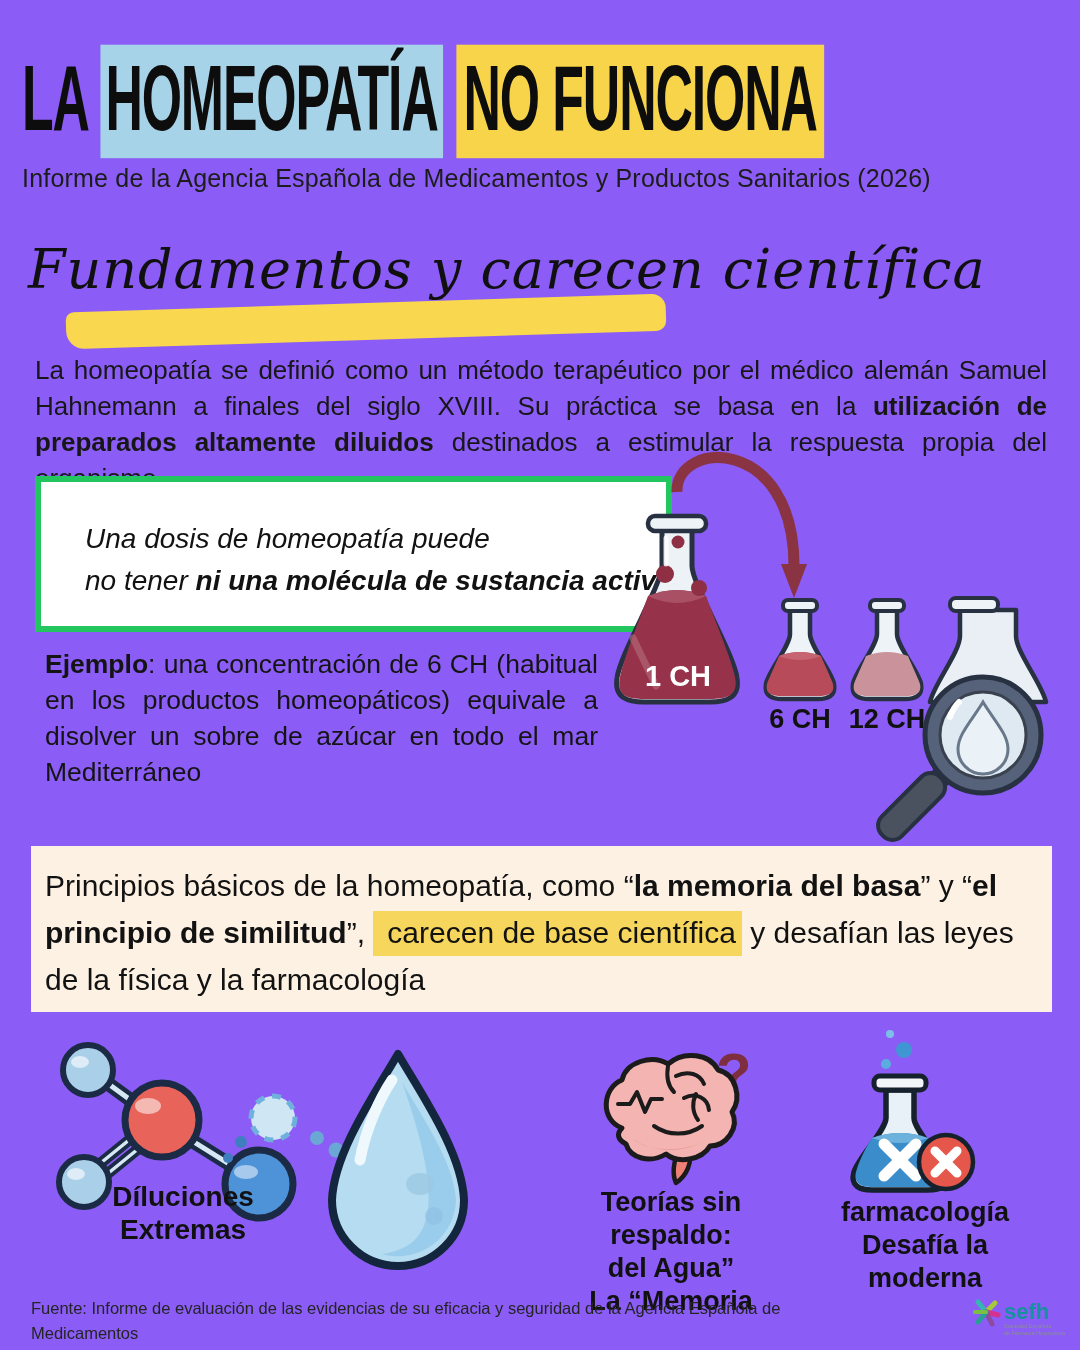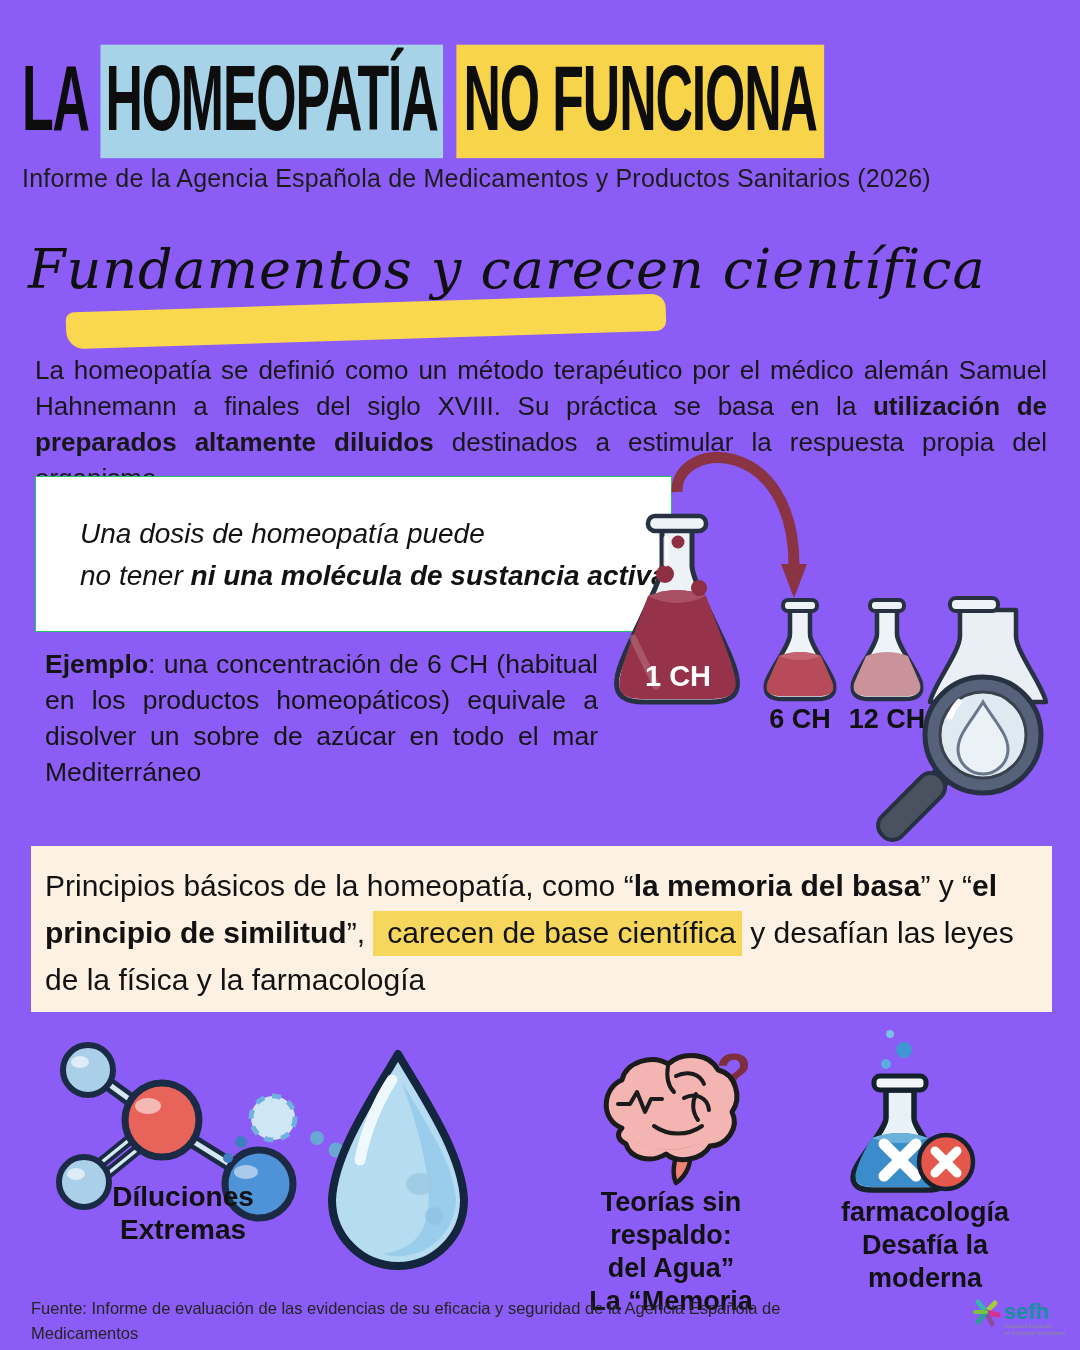--- a/index.html
+++ b/index.html
@@ -40,21 +40,21 @@
   
   .intro {
     position:absolute; left:35px; top:352px; width:1012px;
     font-size:26px; line-height:36px; text-align:justify; color:#171717;
   }
   .b { font-weight:700; }
 
   
   .quote-box {
     position:absolute; left:35px; top:476px; width:637px; height:156px;
-    border:1px solid #22c55e; background:#ffffff;
+    border:6px solid #22c55e; background:#ffffff;
   }
   .quote-text {
     position:absolute; left:44px; top:36px;
     font-size:28px; font-style:italic; line-height:42px; color:#121212;
     white-space:nowrap;
   }
 
   
   .example {
     position:absolute; left:45px; top:646px; width:553px;

